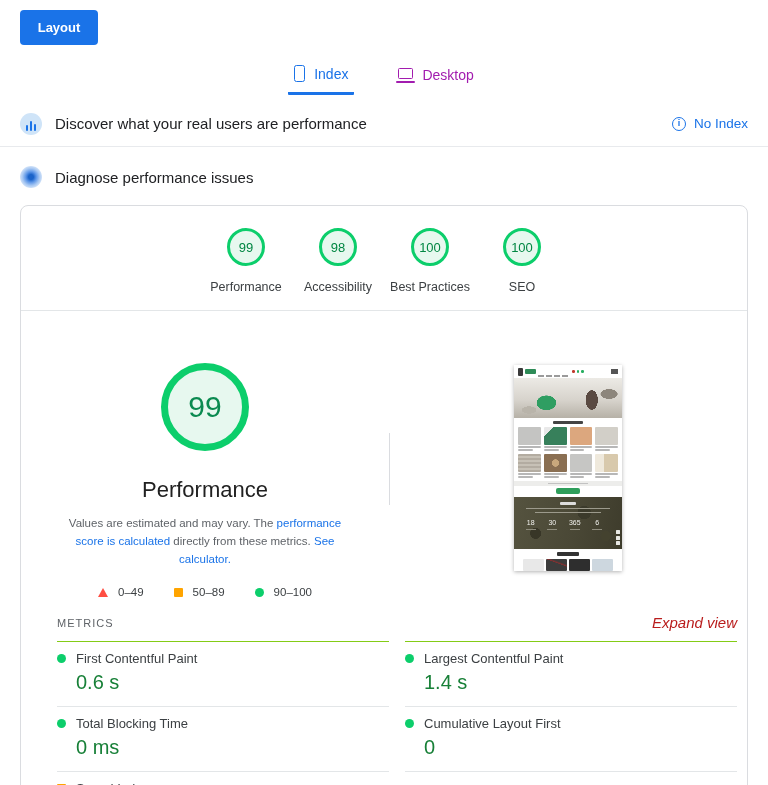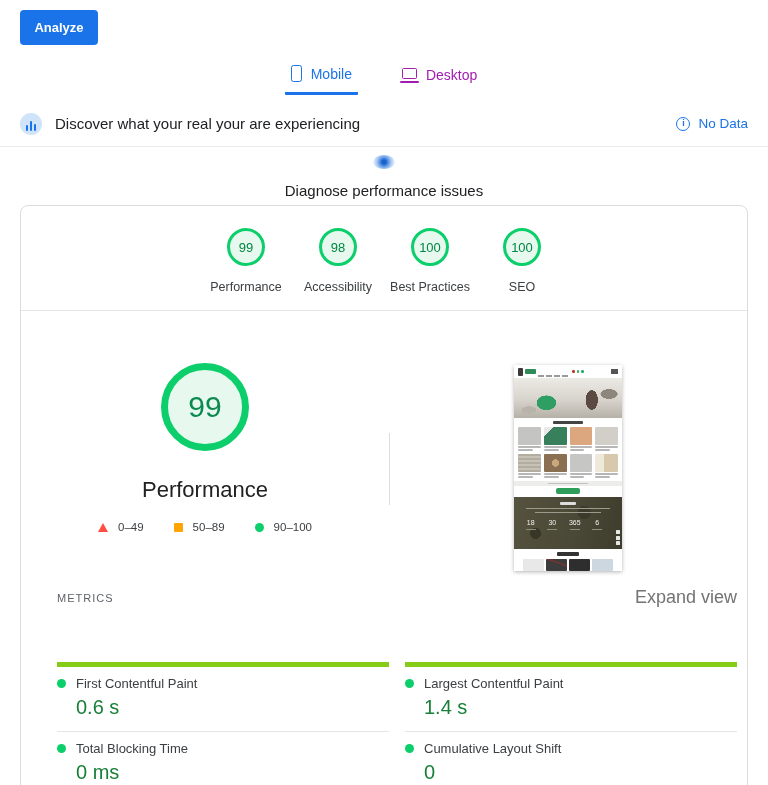--- a/index.html
+++ b/index.html
@@ -24,21 +24,21 @@
   .tab.active { color: #1a73e8; border-bottom: 3px solid #1a73e8; border-radius: 0 0 1px 1px; }
   .phone-ico { width: 11px; height: 17px; border: 1.6px solid currentColor; border-radius: 2.5px; }
   .laptop-ico { position: relative; width: 15px; height: 11px; border: 1.6px solid currentColor;
     border-radius: 1.5px; margin-bottom: 3px; }
   .laptop-ico:after { content:""; position: absolute; left: -3px; right: -3px; bottom: -5px;
     height: 2px; background: currentColor; border-radius: 1px; }
 
   
   .sec-row { display: flex; align-items: center; gap: 13px; padding: 0 20px; height: 46px; }
   .sec-row.field { margin-top: 6px; border-bottom: 1px solid #e8eaed; }
-  .sec-row.lab { margin-top: 8px; height: 44px; flex-direction: column; }
+  .sec-row.lab { margin-top: 8px; height: 44px; }
   .sec-title { font-size: 15px; color: #202124; }
   .field-ico { width: 22px; height: 22px; border-radius: 50%; background: #cfe4f8;
     display: flex; align-items: flex-end; justify-content: center; gap: 1.5px; padding-bottom: 4px; }
   .field-ico i { display: block; width: 2.5px; background: #1a73e8; border-radius: 1px; }
   .field-ico i:nth-child(1){height: 6px;} .field-ico i:nth-child(2){height: 10px;}
   .field-ico i:nth-child(3){height: 7px;}
   .lab-ico { width: 22px; height: 22px; border-radius: 50%;
     background: radial-gradient(circle at 50% 50%, #1a63c9 0 16%, #5e97e8 34%, #a8c8f2 55%, #e3eefc 78%, #f4f9ff 100%); }
   .nodata { margin-left: auto; display: flex; align-items: center; gap: 8px; color: #1a73e8;
     font-size: 13.5px; cursor: pointer; }
@@ -121,58 +121,58 @@
   .t-social i { width: 4px; height: 4px; background: #e8e8e4; border-radius: 0.5px; }
   .t-footer { padding-top: 3px; display: flex; flex-direction: column; align-items: center; gap: 3px; }
   .t-foot-pill { width: 22px; height: 4px; background: #333; border-radius: 1px; }
   .t-foot-imgs { display: flex; gap: 2px; }
   .t-foot-imgs i { width: 21px; height: 12px; border-radius: 1px; }
 
   
   .metrics-head { display: flex; justify-content: space-between; align-items: center;
     padding: 16px 10px 10px 36px; }
   .metrics-label { font-size: 11px; letter-spacing: 1px; color: #5f6368; }
-  .expand-view { font-size: 18px; color: #737373; cursor: pointer; }
+  .expand-view { font-size: 15px; color: #b91c1c; cursor: pointer; font-style: italic; }
   .metrics-grid { display: grid; grid-template-columns: 1fr 1fr; column-gap: 16px;
     padding: 0 10px 0 36px; }
   .metric { border-bottom: 1px solid #e3e6e8; padding: 9px 0 12px; }
-  .metric.first { border-top: 5px solid #84cc16; margin-top: 44px; }
+  .metric.first { border-top: 1px solid #84cc16; }
   .m-label { display: flex; align-items: center; gap: 10px; font-size: 13px; color: #3c4043; }
   .m-marker.good { width: 9px; height: 9px; border-radius: 50%; background: #0cce6b; }
   .m-marker.average { width: 9px; height: 9px; border-radius: 1px; background: #ffa400; }
   .m-value { margin: 5px 0 0 19px; font-size: 20px; color: #188038; }
 </style>
 </head>
 <body>
 
 <div class="top">
-  <button class="analyze-btn">Analyze</button>
+  <button class="analyze-btn">Layout</button>
 </div>
 
 <div class="tabs">
   <div class="tab active">
     <span class="phone-ico"></span>
-    <span>Mobile</span>
+    <span>Index</span>
   </div>
   <div class="tab">
     <span class="laptop-ico"></span>
     <span>Desktop</span>
   </div>
 </div>
 
 <div class="sec-row field">
   <span class="field-ico">
       <i></i>
       <i></i>
       <i></i>
     </span>
-  <span class="sec-title">Discover what your real your are experiencing</span>
+  <span class="sec-title">Discover what your real users are performance</span>
   <span class="nodata">
     <span class="info-ico">i</span>
-    <span>No Data</span>
+    <span>No Index</span>
   </span>
 </div>
 
 <div class="sec-row lab">
   <span class="lab-ico"></span>
   <span class="sec-title">Diagnose performance issues</span>
 </div>
 
 <div class="card">
 
@@ -194,20 +194,23 @@
       <div class="score-label">SEO</div>
     </div>
   </div>
 
   <div class="main-cols">
     <div class="v-divider"></div>
 
     <div class="col-left">
       <div class="gauge">99</div>
       <div class="gauge-title">Performance</div>
+      <div class="gauge-desc">
+        <span>Values are estimated and may vary. The </span><span class="lnk">performance score is calculated</span><span> directly from these metrics. </span><span class="lnk">See calculator.</span>
+      </div>
       <div class="legend">
         <div class="legend-item">
           <span class="tri"></span>
           <span>0–49</span>
         </div>
         <div class="legend-item">
           <span class="sq"></span>
           <span>50–89</span>
         </div>
         <div class="legend-item">
@@ -330,21 +333,21 @@
     <div class="metric">
       <div class="m-label">
         <span class="m-marker good"></span>
         <span>Total Blocking Time</span>
       </div>
       <div class="m-value">0 ms</div>
     </div>
     <div class="metric">
       <div class="m-label">
         <span class="m-marker good"></span>
-        <span>Cumulative Layout Shift</span>
+        <span>Cumulative Layout First</span>
       </div>
       <div class="m-value">0</div>
     </div>
     <div class="metric">
       <div class="m-label">
         <span class="m-marker average"></span>
         <span>Speed Index</span>
       </div>
 
     </div>

